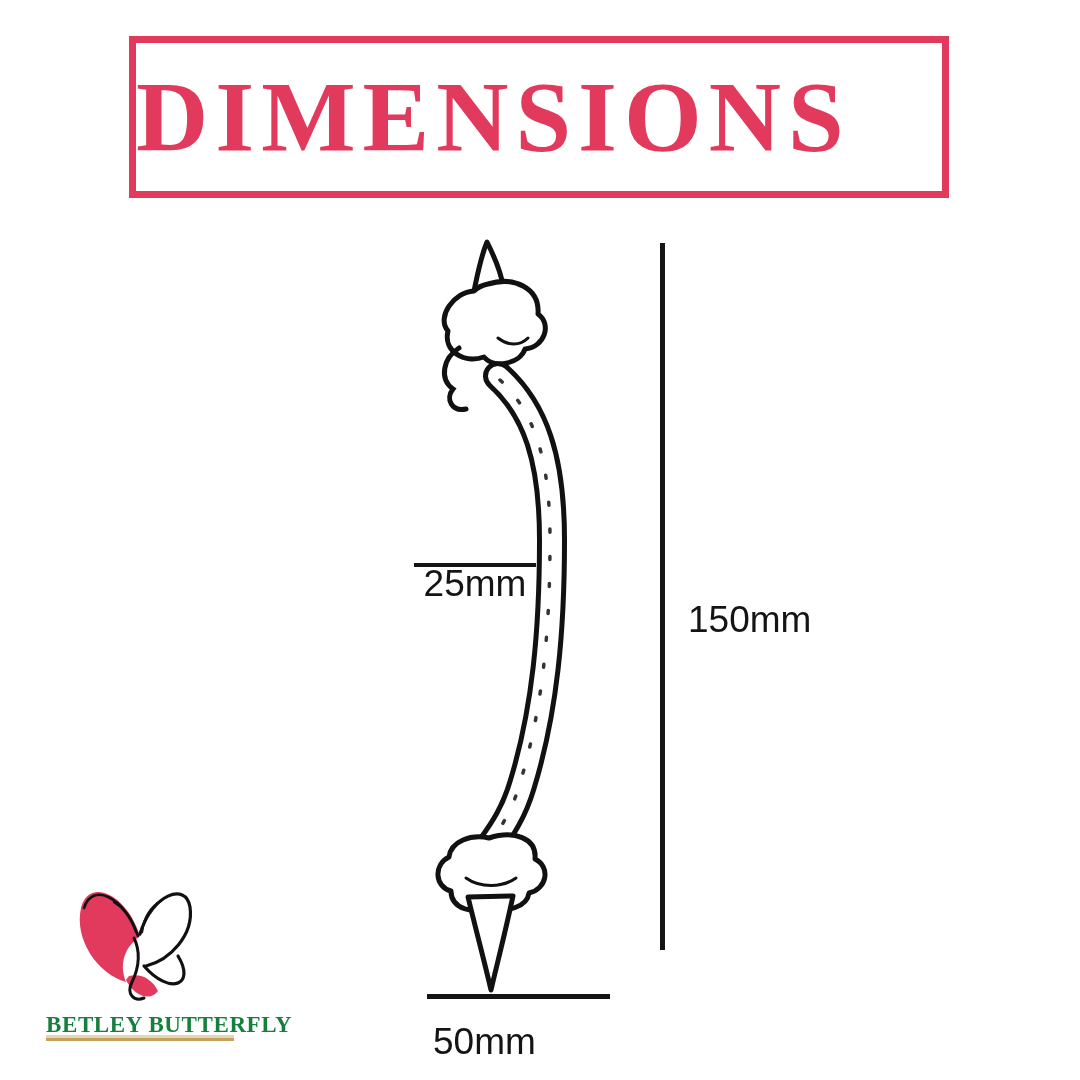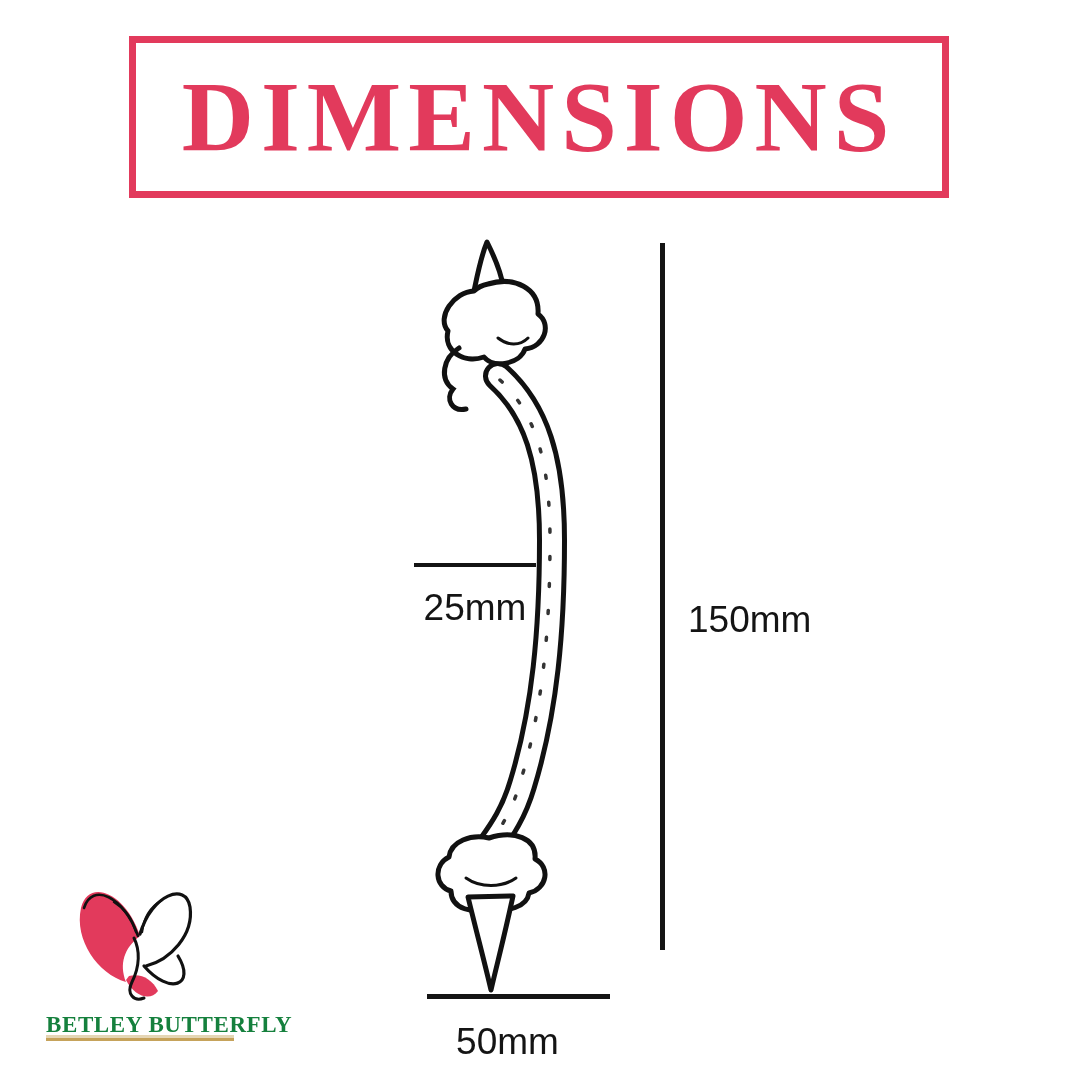--- a/index.html
+++ b/index.html
@@ -10,41 +10,41 @@
   *{margin:0;padding:0;box-sizing:border-box;}
   body{background:#e9e9e9;font-family:"Liberation Sans",sans-serif;}
   .canvas{
     position:relative;width:1080px;height:1080px;background:#ffffff;
     overflow:hidden;margin:0 auto;
   }
   
   .title-box{
     position:absolute;left:129px;top:36px;width:820px;height:162px;
     border:7px solid var(--pink);
-    display:flex;align-items:center;justify-content:center;
+    display:flex;align-items:center;justify-content:flex-start;
   }
   .title-text{
     font-family:"Liberation Serif",serif;
     font-weight:700;font-size:100px;letter-spacing:7px;
     color:var(--pink);line-height:1;user-select:none;
   }
   
   .handle-wrap{position:absolute;left:428px;top:238px;width:175px;height:765px;}
   
   .dim-line{position:absolute;background:var(--ink);}
   .dim-line-25{left:414px;top:563px;width:122px;height:4px;}
   .dim-line-150{left:660px;top:243px;width:5px;height:707px;}
   .dim-line-50{left:427px;top:994px;width:183px;height:5px;}
   .dim-label{
     position:absolute;color:var(--ink);font-size:37px;line-height:1.1;
     font-family:"Liberation Sans",sans-serif;
   }
-  .dim-label-25{left:399px;top:588px;width:152px;text-align:center;}
+  .dim-label-25{left:399px;top:564px;width:152px;text-align:center;}
   .dim-label-150{left:688px;top:586px;width:160px;text-align:left;margin-top:14px;}
-  .dim-label-50{left:416px;top:1022px;width:183px;text-align:center;}
+  .dim-label-50{left:433px;top:1022px;width:183px;text-align:left;}
   
   .butterfly-wrap{position:absolute;left:72px;top:872px;width:130px;height:140px;}
   .brand-name{
     position:absolute;left:46px;top:1012px;width:192px;
     font-family:"Liberation Serif",serif;font-weight:700;
     font-size:23px;letter-spacing:0.6px;color:#15803d;
     white-space:nowrap;text-align:left;
   }
   .gold-divider{
     position:absolute;left:46px;top:1038px;width:188px;height:3px;

